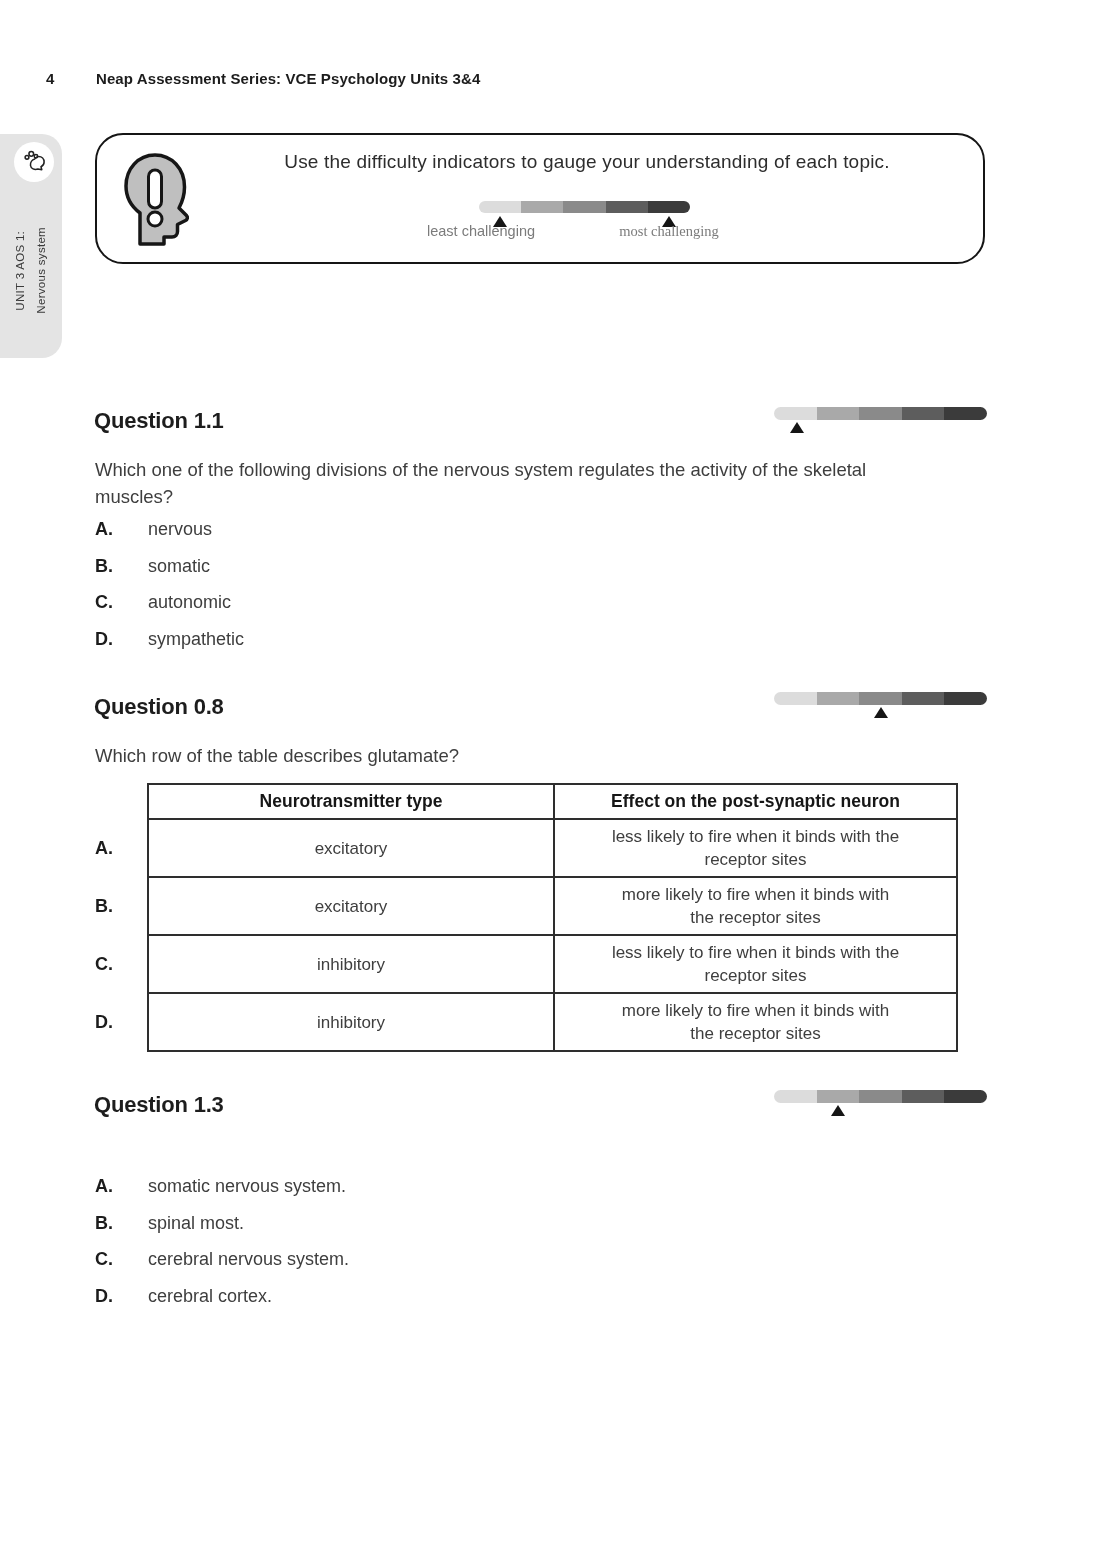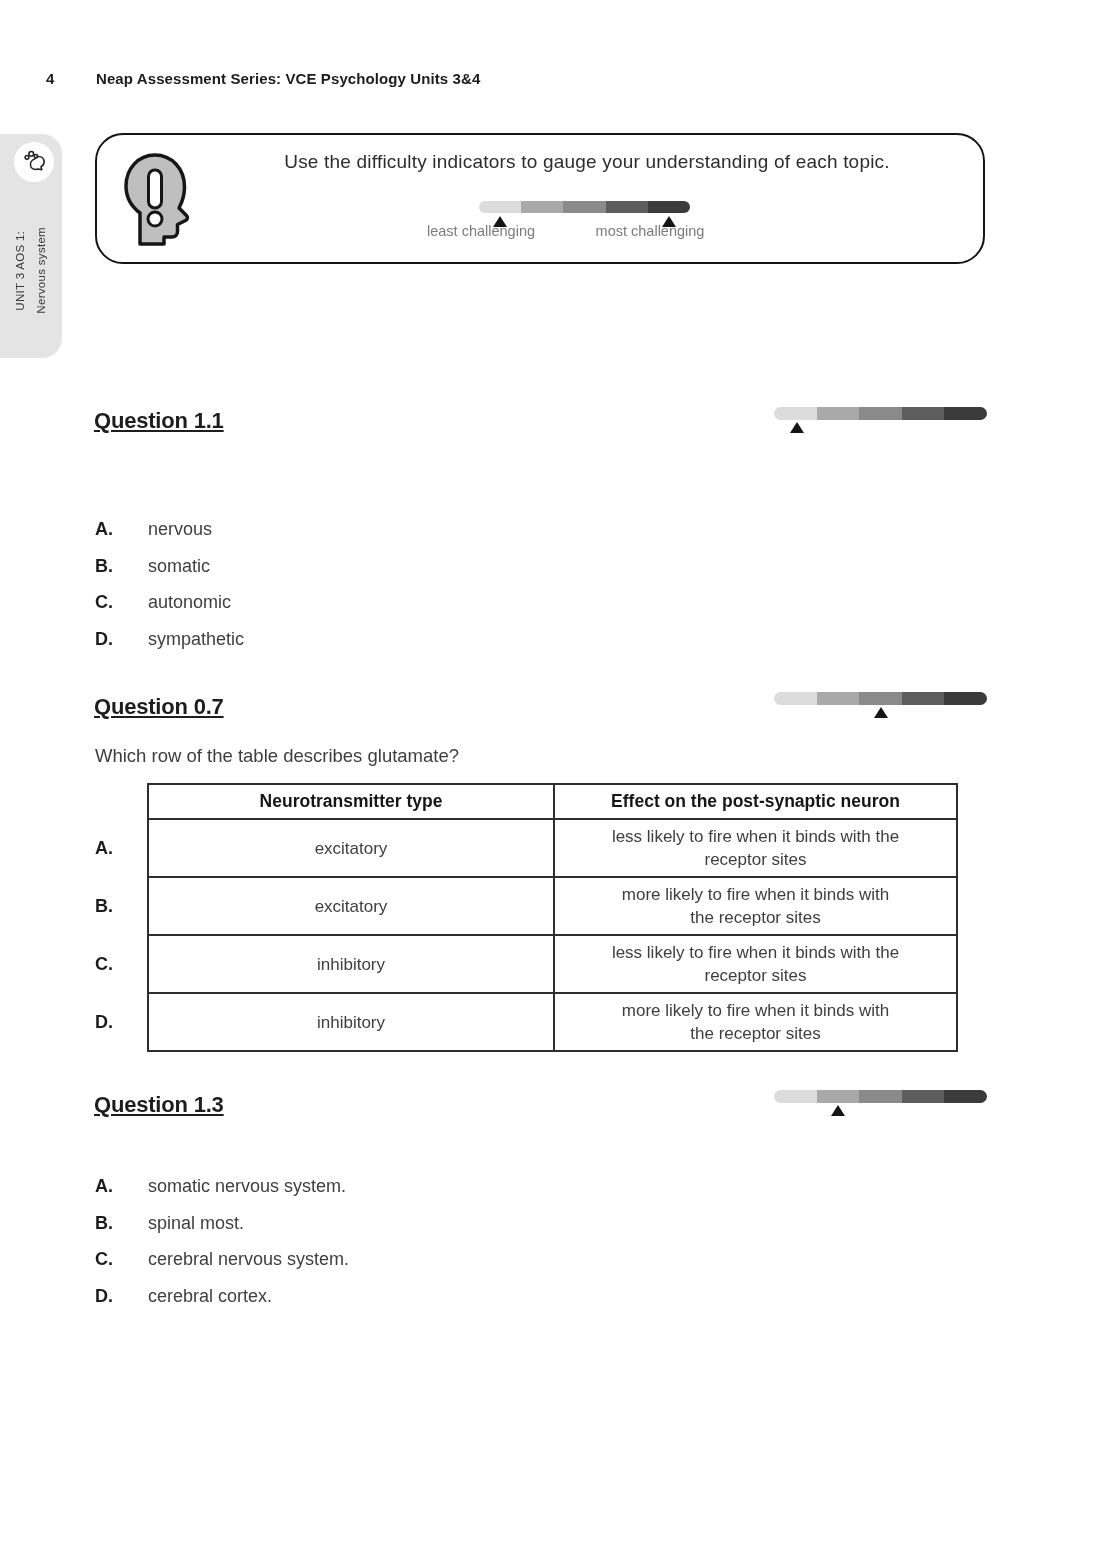--- a/index.html
+++ b/index.html
@@ -31,28 +31,28 @@
 
   
   .bar { display:flex; width:100%; height:100%; border-radius:7px; overflow:hidden; }
   .bar span { flex:1 1 0; }
   .marker { position:absolute; top:15px; width:0; height:0;
             border-left:7px solid transparent; border-right:7px solid transparent;
             border-bottom:11px solid #151515; transform:translateX(-50%); }
   .scale-label { position:absolute; top:88px; transform:translateX(-50%);
                  font-size:14.5px; color:#7b7b7b; white-space:nowrap; }
   .scale-label.least { left:384px; }
-  .scale-label.most  { left:553px; }
+  .scale-label.most  { left:572px;font-family:Liberation Serif, serif; }
 
   
   .h1 { position:absolute; left:94px; top:326px; font-size:34px; font-weight:800;
         color:#222222; letter-spacing:-0.4px; }
 
   
-  .q-head { position:absolute; left:94px; font-size:22px; font-weight:800; color:#1d1d1d; letter-spacing:-0.2px;text-decoration:underline; }
+  .q-head { position:absolute; left:94px; font-size:22px; font-weight:800; color:#1d1d1d; letter-spacing:-0.2px; }
   .qbar { position:absolute; left:774px; width:213px; height:13px; }
   .q-text { position:absolute; left:95px; width:845px; font-size:18.5px; line-height:27px; color:#3e3e3e; }
 
   .options { position:absolute; left:95px; display:flex; flex-direction:column; gap:15.5px; }
   .opt { display:flex; font-size:18px; line-height:21px; }
   .opt .letter { width:53px; font-weight:bold; color:#1c1c1c; flex:0 0 53px; }
   .opt .txt { color:#3e3e3e; }
 
   
   .tbl-block { position:absolute; left:95px; top:783px; }
@@ -119,40 +119,41 @@
   <div class="qbar" style="top:407px">
     <div class="bar">
       <span style="background: rgb(220, 220, 220);"></span>
       <span style="background: rgb(169, 169, 169);"></span>
       <span style="background: rgb(138, 138, 138);"></span>
       <span style="background: rgb(93, 93, 93);"></span>
       <span style="background: rgb(59, 59, 59);"></span>
     </div>
     <div class="marker" style="left: 11%;"></div>
   </div>
+  <div class="q-text" style="top:456px">Which one of the following divisions of the nervous system regulates the activity of the skeletal muscles?</div>
   <div class="options" style="top:519px">
     <div class="opt">
       <span class="letter">A.</span>
       <span class="txt">nervous</span>
     </div>
     <div class="opt">
       <span class="letter">B.</span>
       <span class="txt">somatic</span>
     </div>
     <div class="opt">
       <span class="letter">C.</span>
       <span class="txt">autonomic</span>
     </div>
     <div class="opt">
       <span class="letter">D.</span>
       <span class="txt">sympathetic</span>
     </div>
   </div>
 
-  <div class="q-head" style="top:694px">Question 0.7</div>
+  <div class="q-head" style="top:694px">Question 0.8</div>
   <div class="qbar" style="top:692px">
     <div class="bar">
       <span style="background: rgb(220, 220, 220);"></span>
       <span style="background: rgb(169, 169, 169);"></span>
       <span style="background: rgb(138, 138, 138);"></span>
       <span style="background: rgb(93, 93, 93);"></span>
       <span style="background: rgb(59, 59, 59);"></span>
     </div>
     <div class="marker" style="left: 50%;"></div>
   </div>

